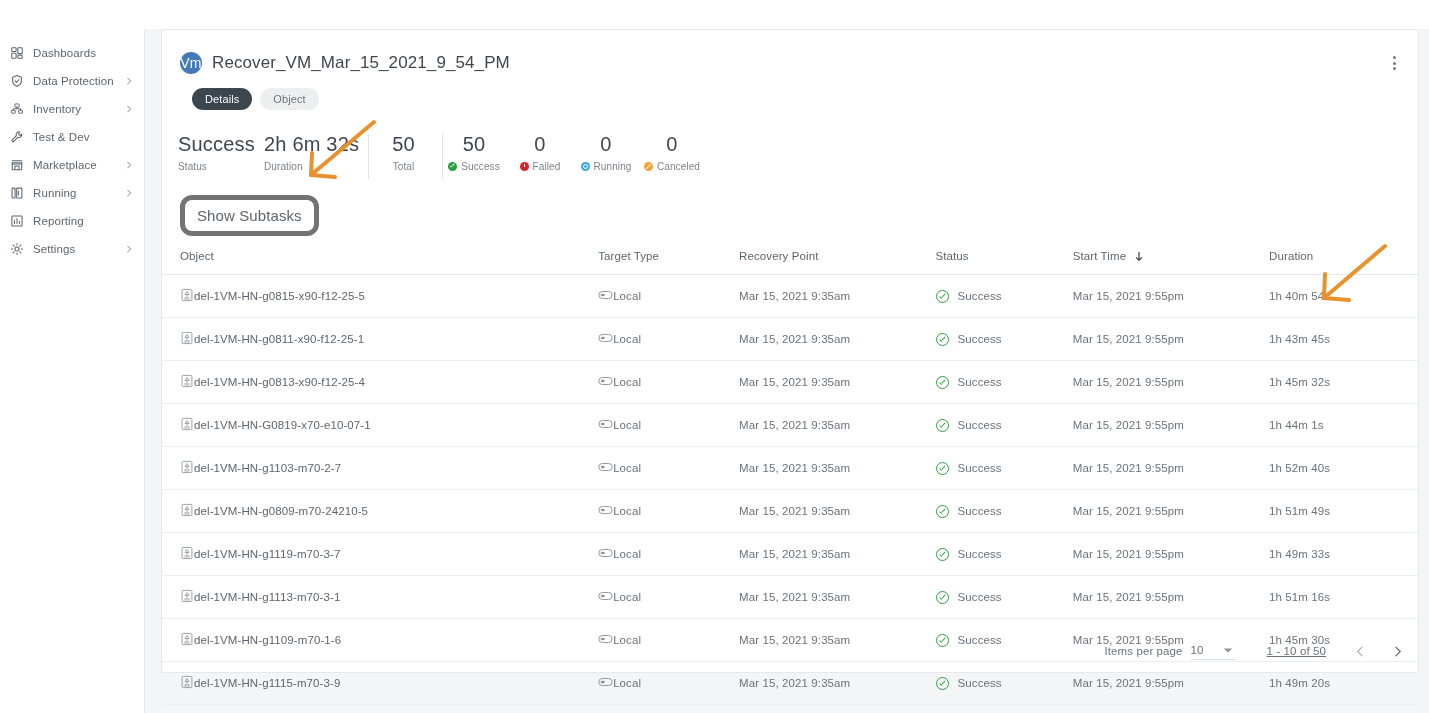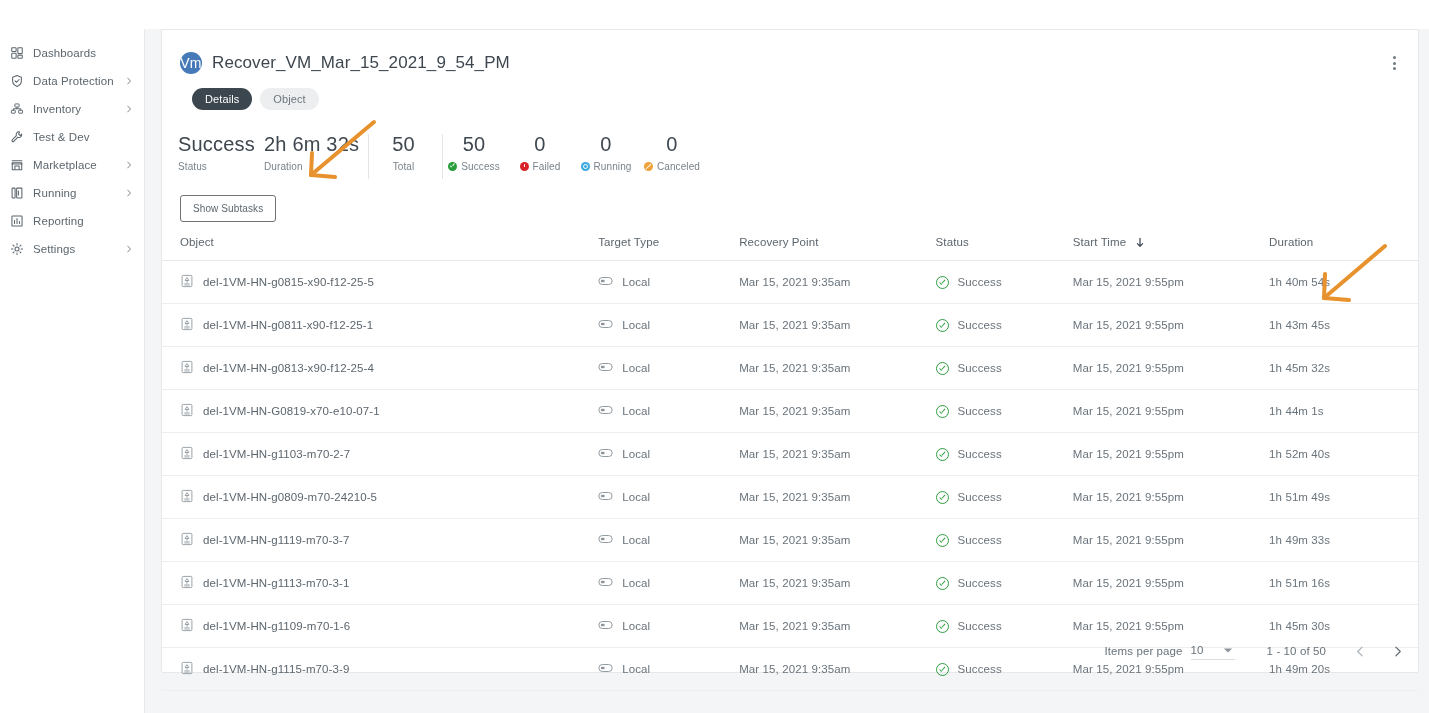--- a/index.html
+++ b/index.html
@@ -172,22 +172,22 @@
     width: 5px; height: 5px; border-radius: 50%; border: 1.2px solid #fff;
     box-sizing: border-box;
   }
   .dot.orange::after {
     content: ""; position: absolute; left: 1px; top: 3.6px;
     width: 7px; height: 1.2px; background: #fff; transform: rotate(-45deg);
   }
 
   .subtask-row { padding: 16px 0 0 18px; }
   .btn-sub {
-    font-size: 10px; color: #5c666e; background: #fff;
-    border: 1px solid #737373; border-radius: 3px;
+    font-size: 15px; color: #5c666e; background: #fff;
+    border: 5px solid #737373; border-radius: 12px;
     padding: 7px 12px; cursor: pointer;
     font-family: "Liberation Sans", sans-serif; letter-spacing: .1px;
   }
 
   
   table.grid { width: 100%; border-collapse: collapse; margin-top: 14px; }
   table.grid th {
     font-size: 11.5px; color: #5c666e; font-weight: normal;
     text-align: left; padding: 0 0 12px 0; letter-spacing: .1px;
     border-bottom: 1px solid #e6e8ea; vertical-align: bottom;
@@ -196,21 +196,21 @@
     font-size: 11.5px; color: #69737b; padding: 13px 0;
     border-bottom: 1px solid #eceeef; letter-spacing: .1px;
   }
   table.grid tr:last-child td { border-bottom: 1px solid #eceeef; }
   .c-obj { width: 440px; padding-left: 18px !important; }
   .c-tt { width: 142px; }
   .c-rp { width: 198px; }
   .c-st { width: 138px; }
   .c-start { width: 198px; }
   .c-dur { width: 150px; }
-  .cell-flex { display: flex; align-items: center; gap: 9px; }
+  .cell-flex { display: flex; align-items: center; }
   .obj-name { color: #5c666e; }
   .status-cell { display: flex; align-items: center; gap: 9px; }
   .check-ring {
     width: 13px; height: 13px; border-radius: 50%;
     border: 1.3px solid #2f9e41; position: relative; flex: 0 0 13px;
   }
   .check-ring::after {
     content: ""; position: absolute; left: 2.6px; top: 6px;
     width: 3px; height: 1.4px; background: #2f9e41; transform: rotate(45deg);
   }
@@ -226,21 +226,21 @@
     display: flex; align-items: center; gap: 0;
     font-size: 11.5px; color: #69737b;
   }
   .ipp-label { letter-spacing: .1px; }
   .ipp-select {
     margin-left: 8px; display: flex; align-items: center; gap: 20px;
     border-bottom: 1px solid #dcdfe2; padding: 2px 0 3px 0; cursor: pointer;
     min-width: 44px;
   }
   .ipp-val { color: #69737b; }
-  .range { margin-left: 32px; letter-spacing: .1px; }
+  .range { margin-left: 32px; letter-spacing: .1px; text-decoration: underline; }
   .pg-btn {
     margin-left: 28px; cursor: pointer; color: #8d969d;
     display: flex; align-items: center;
   }
   .pg-btn.next { margin-left: 24px; color: #5c666e; }
 
   
   .arrow-svg { position: absolute; pointer-events: none; }
 </style>
 </head>

